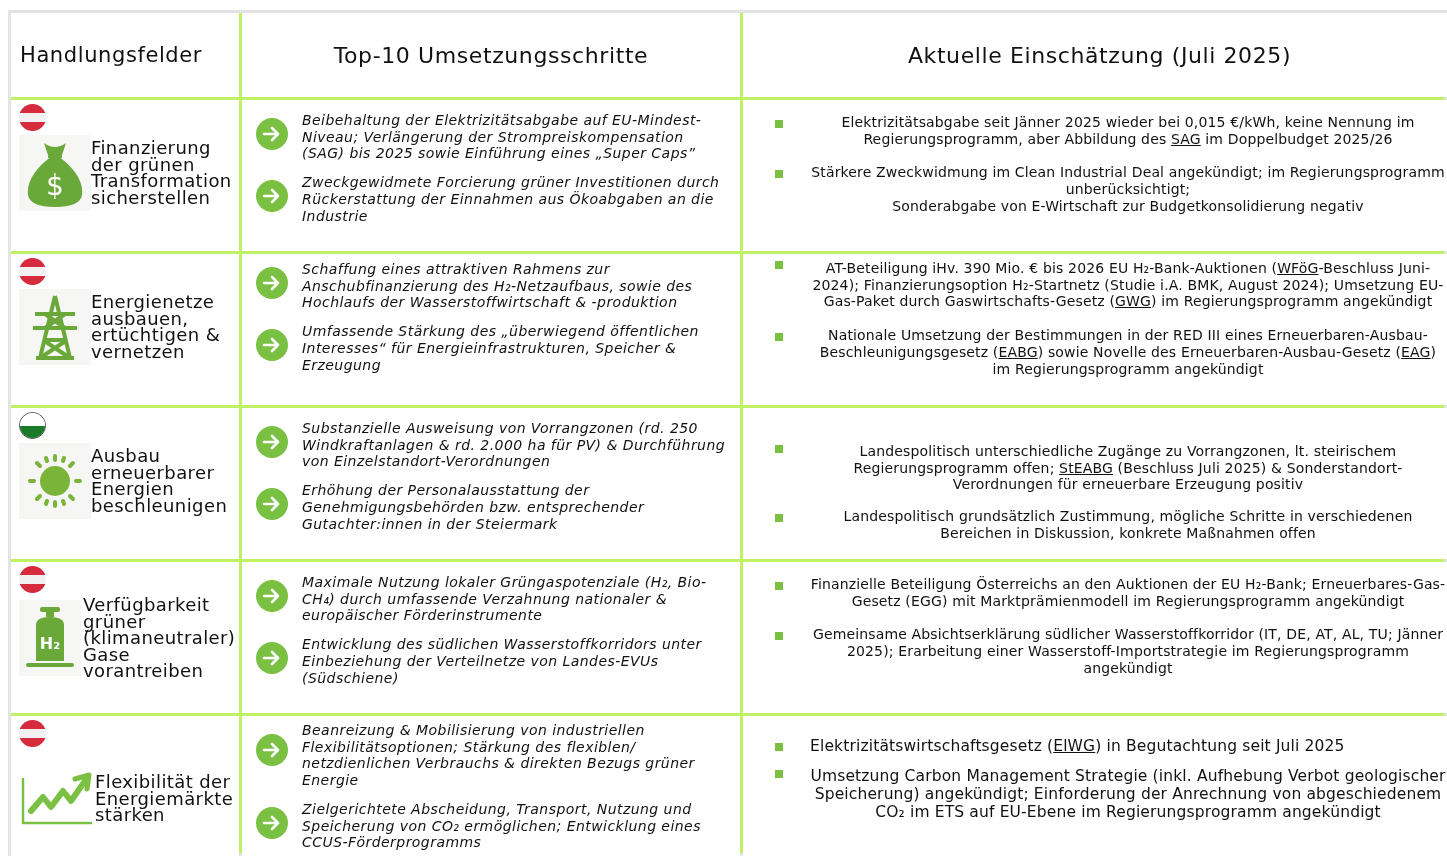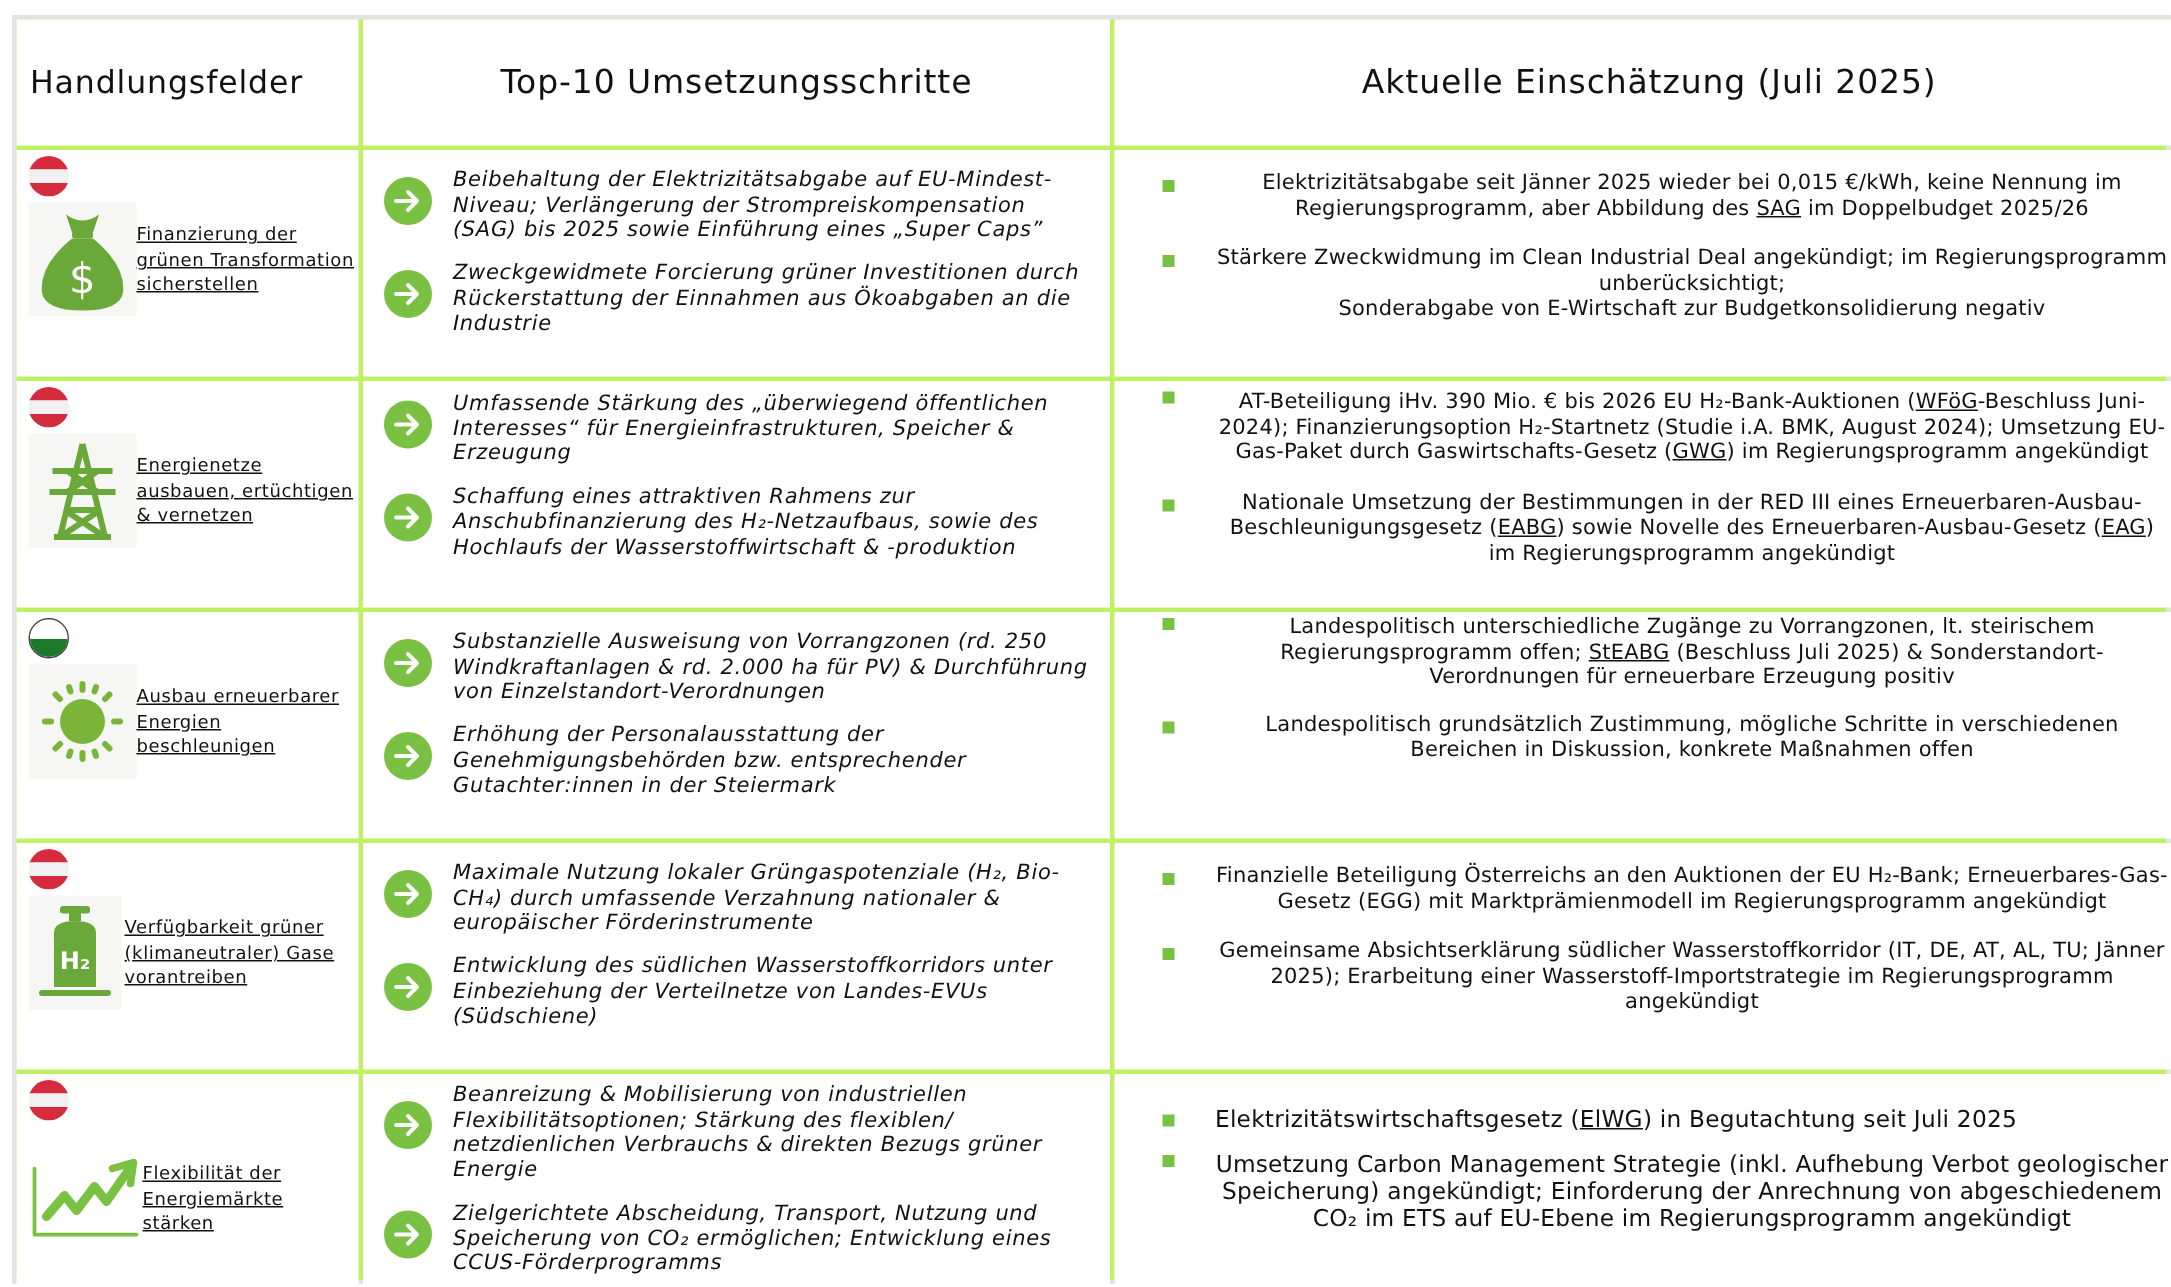--- a/index.html
+++ b/index.html
@@ -20,21 +20,21 @@
   .field { padding: 4px 0 0 8px; }
   .flag { width: 27px; height: 27px; border-radius: 50%; overflow: hidden; display: flex; flex-direction: column; }
   .flag span { flex: 1; }
   .flag.at span:nth-child(1), .flag.at span:nth-child(3) { background: #d52b3c; }
   .flag.at span:nth-child(2) { background: #f1f1f1; }
   .flag.st { border: 1.5px solid #444; }
   .flag.st span:nth-child(1) { background: #ffffff; }
   .flag.st span:nth-child(2) { background: #1b7a2a; }
   .field-body { display: flex; align-items: center; margin-top: 4px; }
   .field-icon { width: 72px; height: 76px; background: #f6f6f4; display: flex; align-items: center; justify-content: center; flex-shrink: 0; }
-  .field-label { font-size: 12px; line-height: 16.5px; letter-spacing: 0.4px; color: #111; margin-left: 0; text-decoration: underline; }
+  .field-label { font-size: 18px; line-height: 16.5px; letter-spacing: 0.4px; color: #111; margin-left: 0; }
   .steps { padding: 12px 10px 0 14px; font-style: italic; }
   .step { display: flex; align-items: flex-start; margin-bottom: 12px; }
   .arrow { width: 32px; height: 32px; border-radius: 50%; background: #7ac143; flex-shrink: 0; display: flex; align-items: center; justify-content: center; margin-top: 6px; margin-right: 14px; }
   .step-text { font-size: 14px; line-height: 16.7px; letter-spacing: 0.45px; color: #111; }
   .assess { padding: 14px 10px 0 32px; }
   .bullet-row { display: flex; align-items: flex-start; margin-bottom: 17px; }
   .sq { width: 8px; height: 8px; background: #7ac143; flex-shrink: 0; margin-top: 6px; margin-right: 27px; }
   .a-text { font-size: 14px; line-height: 16.7px; letter-spacing: 0.15px; color: #111; font-family: "DejaVu Sans", sans-serif; text-align: center; }
   .a-text.big { font-size: 15.5px; line-height: 18px; }
   .u { text-decoration: underline; }
@@ -117,29 +117,29 @@
       <div class="field-label">Energienetze ausbauen, ertüchtigen &amp; vernetzen</div>
     </div>
   </div>
   <div class="cell steps" style="padding-top:7px;">
     <div class="step">
         <div class="arrow">
           <svg width="20" height="18" viewBox="0 0 20 18">
             <path d="M2 9 H16 M10 3 L16 9 L10 15" stroke="#fff" stroke-width="2.6" fill="none" stroke-linecap="round" stroke-linejoin="round"></path>
           </svg>
         </div>
+        <div class="step-text">Schaffung eines attraktiven Rahmens zur Anschubfinanzierung des H₂-Netzaufbaus, sowie des Hochlaufs der Wasserstoffwirtschaft &amp; -produktion</div>
+      </div>
+    <div class="step">
+        <div class="arrow">
+          <svg width="20" height="18" viewBox="0 0 20 18">
+            <path d="M2 9 H16 M10 3 L16 9 L10 15" stroke="#fff" stroke-width="2.6" fill="none" stroke-linecap="round" stroke-linejoin="round"></path>
+          </svg>
+        </div>
         <div class="step-text">Umfassende Stärkung des „überwiegend öffentlichen Interesses“ für Energieinfrastrukturen, Speicher &amp; Erzeugung</div>
-      </div>
-    <div class="step">
-        <div class="arrow">
-          <svg width="20" height="18" viewBox="0 0 20 18">
-            <path d="M2 9 H16 M10 3 L16 9 L10 15" stroke="#fff" stroke-width="2.6" fill="none" stroke-linecap="round" stroke-linejoin="round"></path>
-          </svg>
-        </div>
-        <div class="step-text">Schaffung eines attraktiven Rahmens zur Anschubfinanzierung des H₂-Netzaufbaus, sowie des Hochlaufs der Wasserstoffwirtschaft &amp; -produktion</div>
       </div>
   </div>
   <div class="cell assess" style="padding-top:6px;">
     <div class="bullet-row">
         <div class="sq" style="margin-top:1px;"></div>
         <div class="a-text"><span>AT-Beteiligung iHv. 390 Mio. € bis 2026 EU H₂-Bank-Auktionen (</span><span class="u">WFöG</span><span>-Beschluss Juni-2024); Finanzierungsoption H₂-Startnetz (Studie i.A. BMK, August 2024); Umsetzung EU-Gas-Paket durch Gaswirtschafts-Gesetz (</span><span class="u">GWG</span><span>) im Regierungsprogramm angekündigt</span></div>
       </div>
     <div class="bullet-row">
         <div class="sq"></div>
         <div class="a-text"><span>Nationale Umsetzung der Bestimmungen in der RED III eines Erneuerbaren-Ausbau-Beschleunigungsgesetz (</span><span class="u">EABG</span><span>) sowie Novelle des Erneuerbaren-Ausbau-Gesetz (</span><span class="u">EAG</span><span>) im Regierungsprogramm angekündigt</span></div>
@@ -175,21 +175,21 @@
     <div class="step">
         <div class="arrow">
           <svg width="20" height="18" viewBox="0 0 20 18">
             <path d="M2 9 H16 M10 3 L16 9 L10 15" stroke="#fff" stroke-width="2.6" fill="none" stroke-linecap="round" stroke-linejoin="round"></path>
           </svg>
         </div>
         <div class="step-text">Erhöhung der Personalausstattung der Genehmigungsbehörden bzw. entsprechender Gutachter:innen in der Steiermark</div>
       </div>
   </div>
   <div class="cell assess" style="padding-top:2px;">
-    <div class="bullet-row" style="margin-bottom:15px;">
+    <div class="bullet-row" style="margin-bottom:15px;margin-top:33px;">
         <div class="sq" style="margin-top:2px;"></div>
         <div class="a-text"><span>Landespolitisch unterschiedliche Zugänge zu Vorrangzonen, lt. steirischem Regierungsprogramm offen; </span><span class="u">StEABG</span><span> (Beschluss Juli 2025) &amp; Sonderstandort-Verordnungen für erneuerbare Erzeugung positiv</span></div>
       </div>
     <div class="bullet-row" style="margin-bottom:15px;">
         <div class="sq"></div>
         <div class="a-text"><span>Landespolitisch grundsätzlich Zustimmung, mögliche Schritte in verschiedenen Bereichen in Diskussion, konkrete Maßnahmen offen</span></div>
       </div>
   </div>
 
   <div class="cell field">

